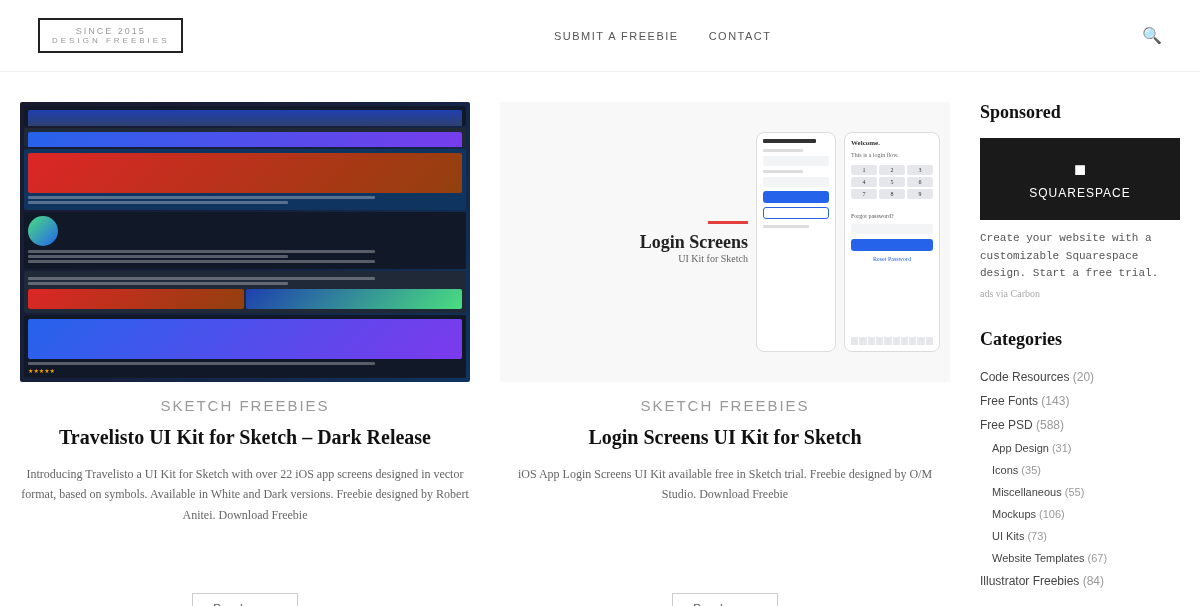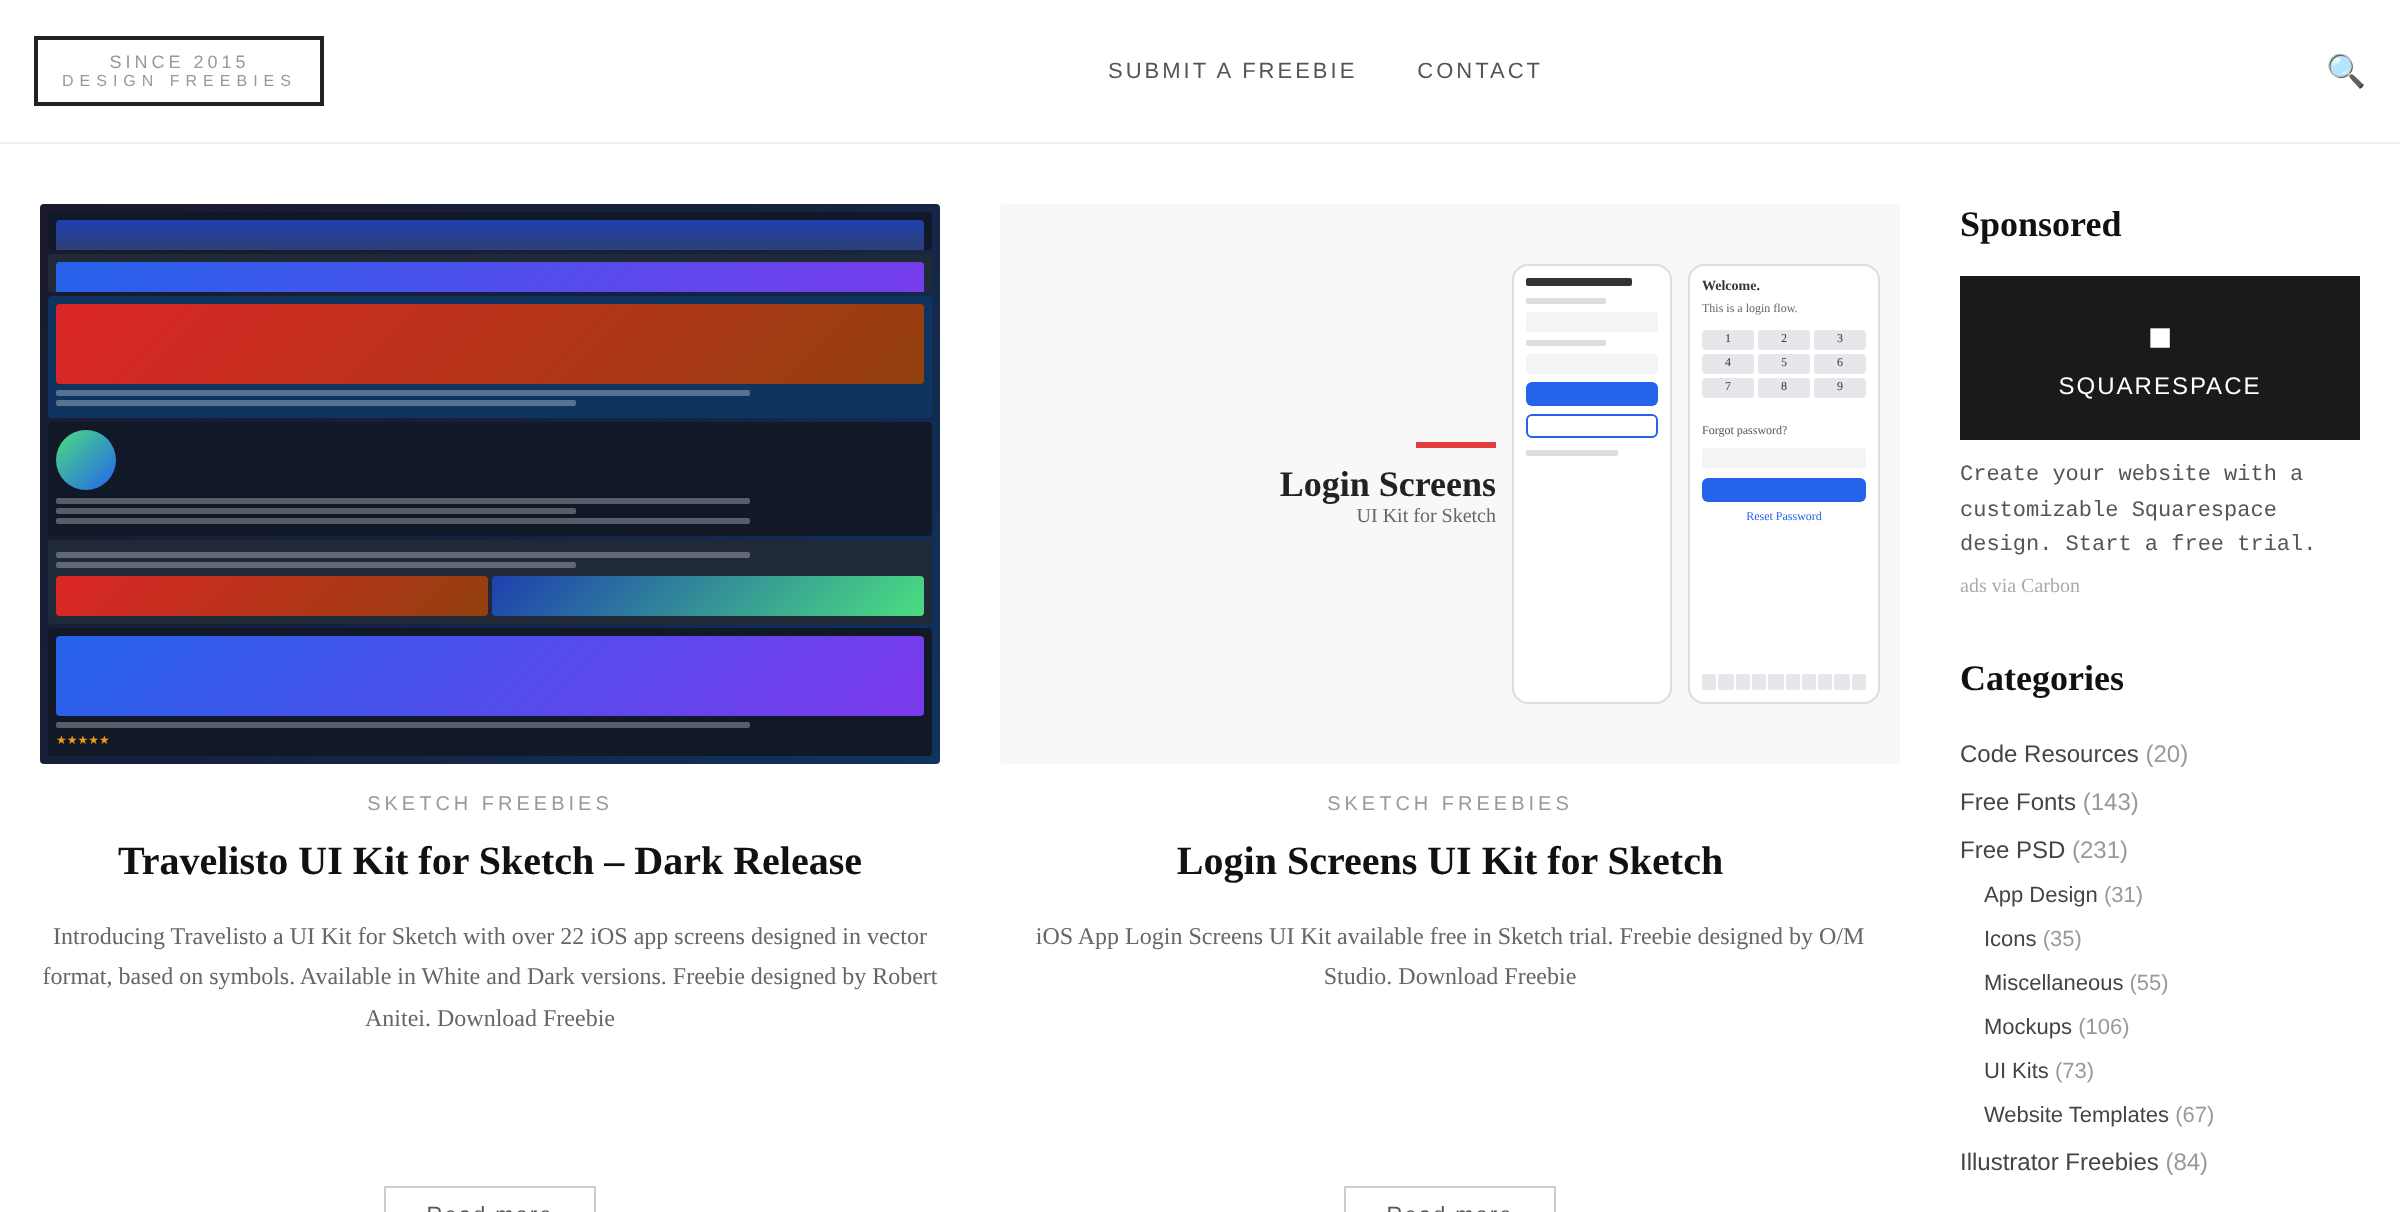--- a/index.html
+++ b/index.html
@@ -3,21 +3,21 @@
   <meta charset="utf-8">
   <style>
     * { margin: 0; padding: 0; box-sizing: border-box; }
     body { font-family: 'Georgia', serif; background: #fff; color: #333; font-size: 14px; }
 
     
     .header {
       display: flex;
       align-items: center;
       justify-content: space-between;
-      padding: 18px 17px;
+      padding: 18px 38px;
       border-bottom: 1px solid #eee;
     }
     .logo-wrap {
       border: 2px solid #222;
       padding: 6px 12px;
       text-align: center;
     }
     .logo-since {
       font-size: 9px;
       letter-spacing: 2px;
@@ -246,21 +246,21 @@
       gap: 1px;
       margin-top: auto;
     }
     .lp-key {
       height: 8px;
       background: #e5e7eb;
       border-radius: 1px;
     }
 
     .post-category {
-      font-size: 10px;
+      font-size: 15px;
       letter-spacing: 2px;
       color: #999;
       text-align: center;
       text-transform: uppercase;
       font-family: Arial, sans-serif;
       margin-bottom: 10px;
     }
 
     .post-title {
       font-size: 20px;
@@ -513,21 +513,21 @@
       </div>
       <p class="sponsor-text">Create your website with a customizable Squarespace design. Start a free trial.</p>
       <p class="sponsor-ads">ads via Carbon</p>
     </div>
 
     <div class="sidebar-section">
       <h3 class="sidebar-heading">Categories</h3>
       <ul class="category-list">
       <li class="category-item"><a href="#">Code Resources <span class="category-count">(20)</span></a></li>
           <li class="category-item"><a href="#">Free Fonts <span class="category-count">(143)</span></a></li>
-          <li class="category-item"><a href="#">Free PSD <span class="category-count">(231)</span></a></li>
+          <li class="category-item"><a href="#">Free PSD <span class="category-count">(588)</span></a></li>
           <li class="category-item sub"><a href="#">App Design <span class="category-count">(31)</span></a></li>
           <li class="category-item sub"><a href="#">Icons <span class="category-count">(35)</span></a></li>
           <li class="category-item sub"><a href="#">Miscellaneous <span class="category-count">(55)</span></a></li>
           <li class="category-item sub"><a href="#">Mockups <span class="category-count">(106)</span></a></li>
           <li class="category-item sub"><a href="#">UI Kits <span class="category-count">(73)</span></a></li>
           <li class="category-item sub"><a href="#">Website Templates <span class="category-count">(67)</span></a></li>
           <li class="category-item"><a href="#">Illustrator Freebies <span class="category-count">(84)</span></a></li>
         </ul>
     </div>
 

